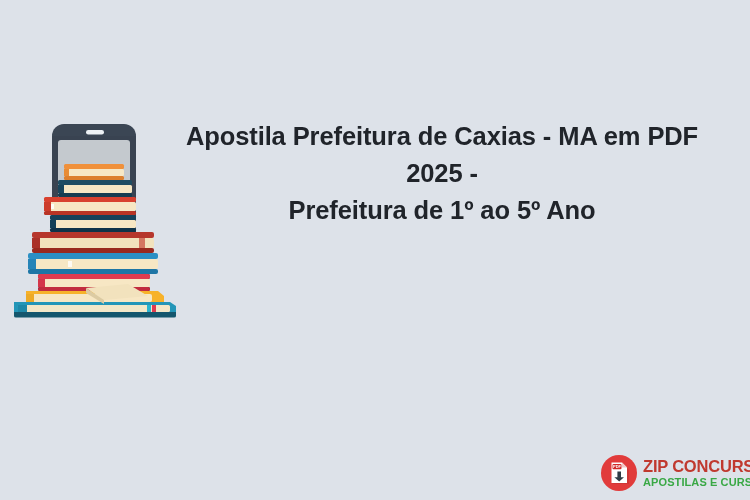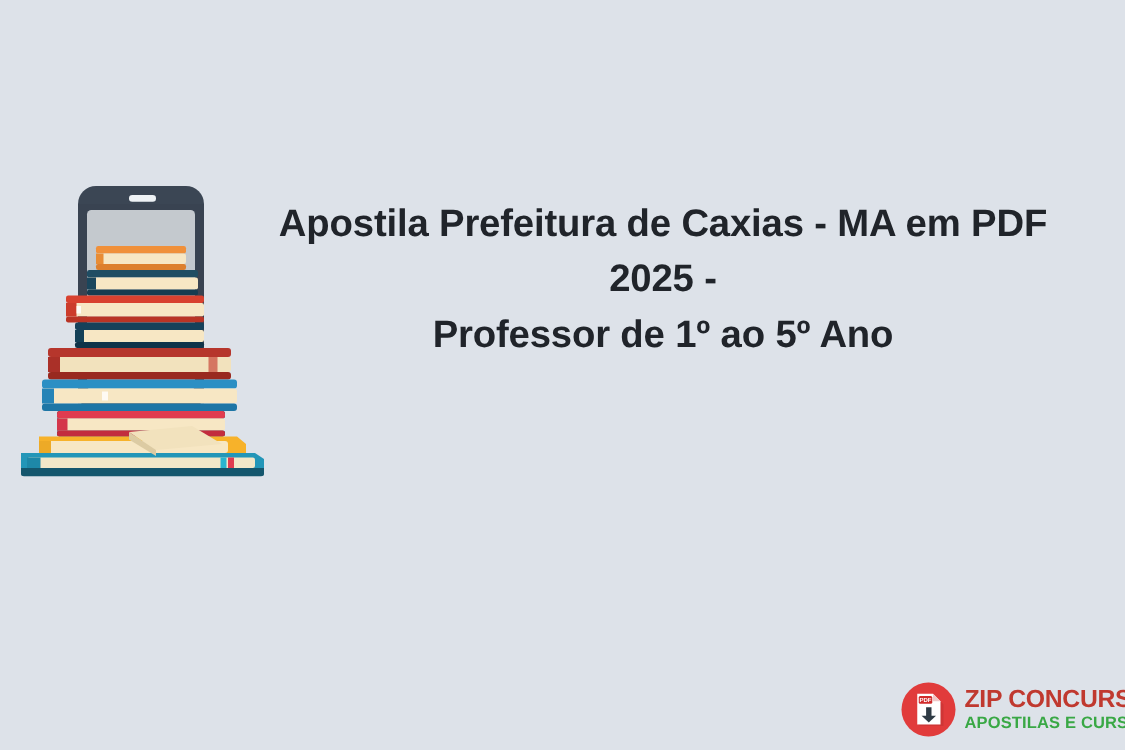--- a/index.html
+++ b/index.html
@@ -32,21 +32,21 @@
   #illustration svg {
     display: block;
     width: 180px;
     height: 200px;
   }
 
   
   #title-block {
     position: absolute;
     left: 168px;
-    top: 131px;
+    top: 118px;
     width: 548px;
     text-align: center;
   }
   #title-text {
     margin: 0;
     font-family: "Liberation Sans", sans-serif;
     font-size: 25.5px;
     font-weight: bold;
     line-height: 37px;
     color: #20242a;
@@ -208,21 +208,21 @@
 
       <g>
         <path d="M78 170 L120 166 L140 178 L96 182 Z" fill="#f2e2bd"></path>
         <path d="M78 170 L96 182 L96 186 L78 175 Z" fill="#dccba3"></path>
       </g>
 
     </svg>
   </div>
 
   <div id="title-block">
-    <h1 id="title-text"><span>Apostila Prefeitura de Caxias - MA em PDF 2025 -</span><br><span>Professor de 1º ao 5º Ano</span></h1>
+    <h1 id="title-text"><span>Apostila Prefeitura de Caxias - MA em PDF 2025 -</span><br><span>Prefeitura de 1º ao 5º Ano</span></h1>
   </div>
 
   <div id="logo">
     <div id="logo-mark">
       <svg viewBox="0 0 38 38" xmlns="http://www.w3.org/2000/svg">
         <circle cx="19" cy="19" r="18" fill="#e02f2f"></circle>
         <circle cx="19" cy="19" r="18" fill="#ffffff" opacity="0.06"></circle>
 
         <path d="M11.5 8.5 L22 8.5 L27 13.5 L27 29 L11.5 29 Z" fill="#ffffff"></path>
         <path d="M22 8.5 L27 13.5 L22 13.5 Z" fill="#f2c6c6"></path>

